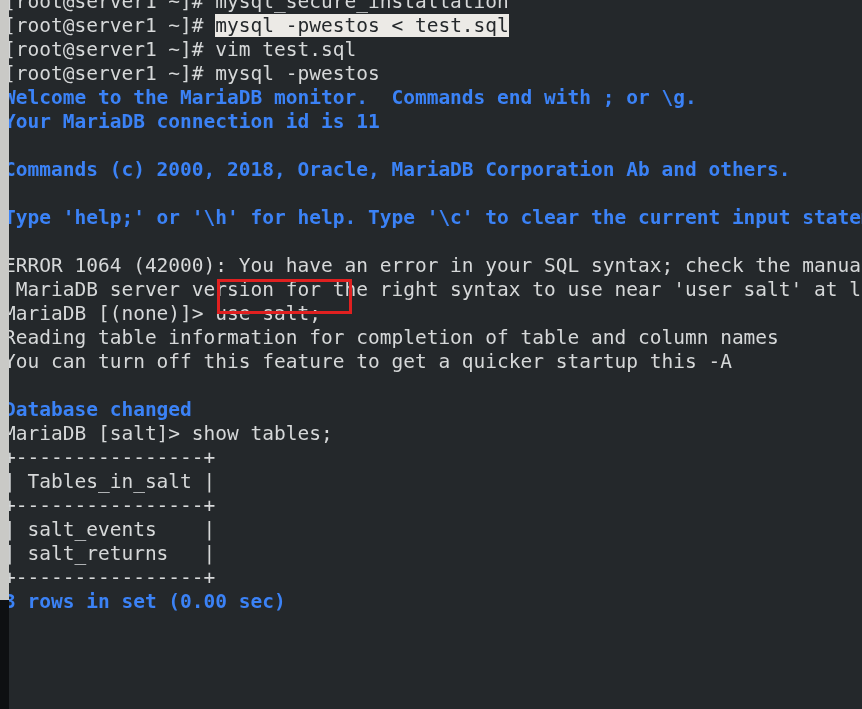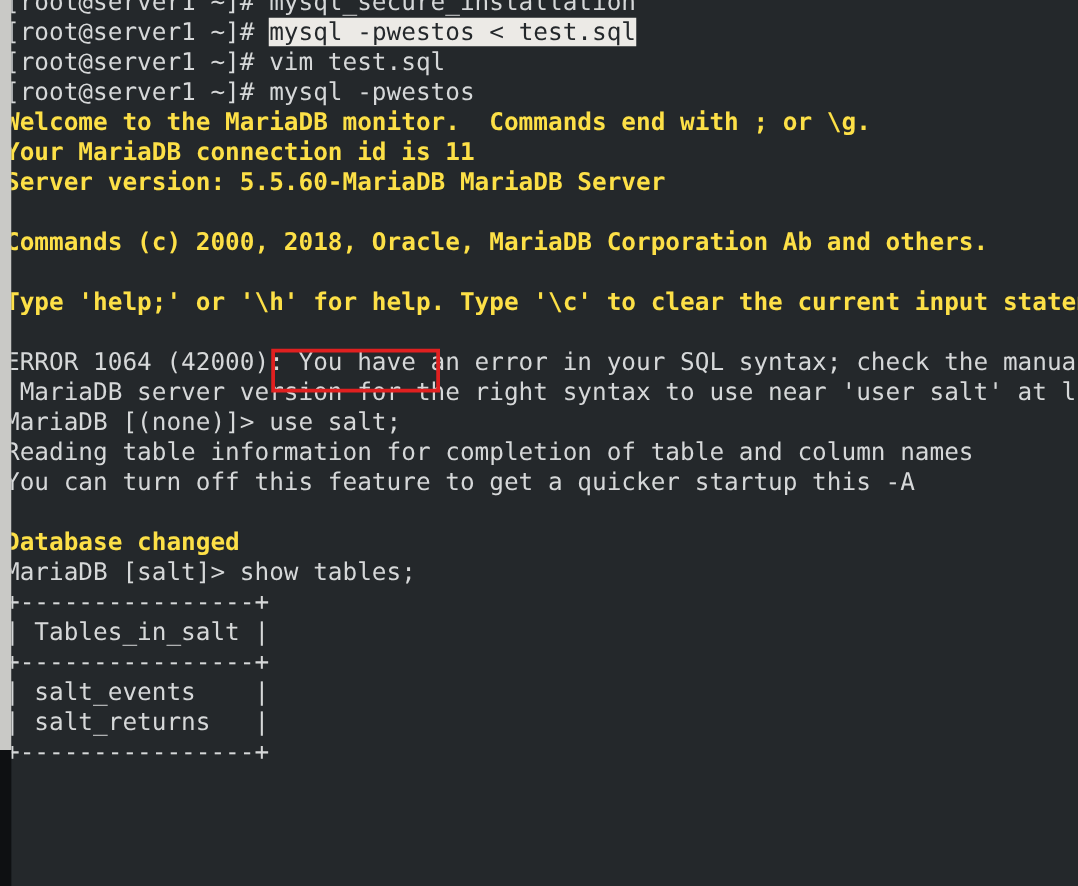--- a/index.html
+++ b/index.html
@@ -30,21 +30,21 @@
   .line {
     height: 24px;
     line-height: 24px;
     white-space: pre;
     overflow: hidden;
     padding-left: 4px;
     box-sizing: border-box;
   }
   .line.bold {
     font-weight: bold;
-    color: #fde047;
+    color: #3b82f6;
   }
   .line.blank {
     color: transparent;
   }
   
   .line.selected {
     padding-left: 0;
     position: relative;
   }
   .line.selected .pre {
@@ -100,40 +100,40 @@
 
 <div id="terminal">
 
   <div id="screen">
       <div class="line">[root@server1 ~]# mysql_secure_installation</div>
       <div class="line selected"><span class="pre">[root@server1 ~]# </span><span class="sel">mysql -pwestos &lt; test.sql</span></div>
       <div class="line">[root@server1 ~]# vim test.sql</div>
       <div class="line">[root@server1 ~]# mysql -pwestos</div>
       <div class="line bold">Welcome to the MariaDB monitor.  Commands end with ; or \g.</div>
       <div class="line bold">Your MariaDB connection id is 11</div>
-      <div class="line bold">Server version: 5.5.60-MariaDB MariaDB Server</div>
       <div class="line blank"></div>
       <div class="line bold">Commands (c) 2000, 2018, Oracle, MariaDB Corporation Ab and others.</div>
       <div class="line blank"></div>
       <div class="line bold">Type 'help;' or '\h' for help. Type '\c' to clear the current input statement.</div>
       <div class="line blank"></div>
       <div class="line">ERROR 1064 (42000): You have an error in your SQL syntax; check the manual that corresponds to your</div>
       <div class="line"> MariaDB server version for the right syntax to use near 'user salt' at line 1</div>
       <div class="line">MariaDB [(none)]&gt; use salt;</div>
       <div class="line">Reading table information for completion of table and column names</div>
       <div class="line">You can turn off this feature to get a quicker startup this -A</div>
       <div class="line blank"></div>
       <div class="line bold">Database changed</div>
       <div class="line">MariaDB [salt]&gt; show tables;</div>
       <div class="line">+----------------+</div>
       <div class="line">| Tables_in_salt |</div>
       <div class="line">+----------------+</div>
       <div class="line">| salt_events    |</div>
       <div class="line">| salt_returns   |</div>
       <div class="line">+----------------+</div>
+      <div class="line bold">3 rows in set (0.00 sec)</div>
     </div>
 
   <div id="annotation-box"></div>
 
   <div id="scrollbar-track">
     <div id="scrollbar-thumb"></div>
     <div id="scrollbar-lower"></div>
   </div>
 
 </div>

